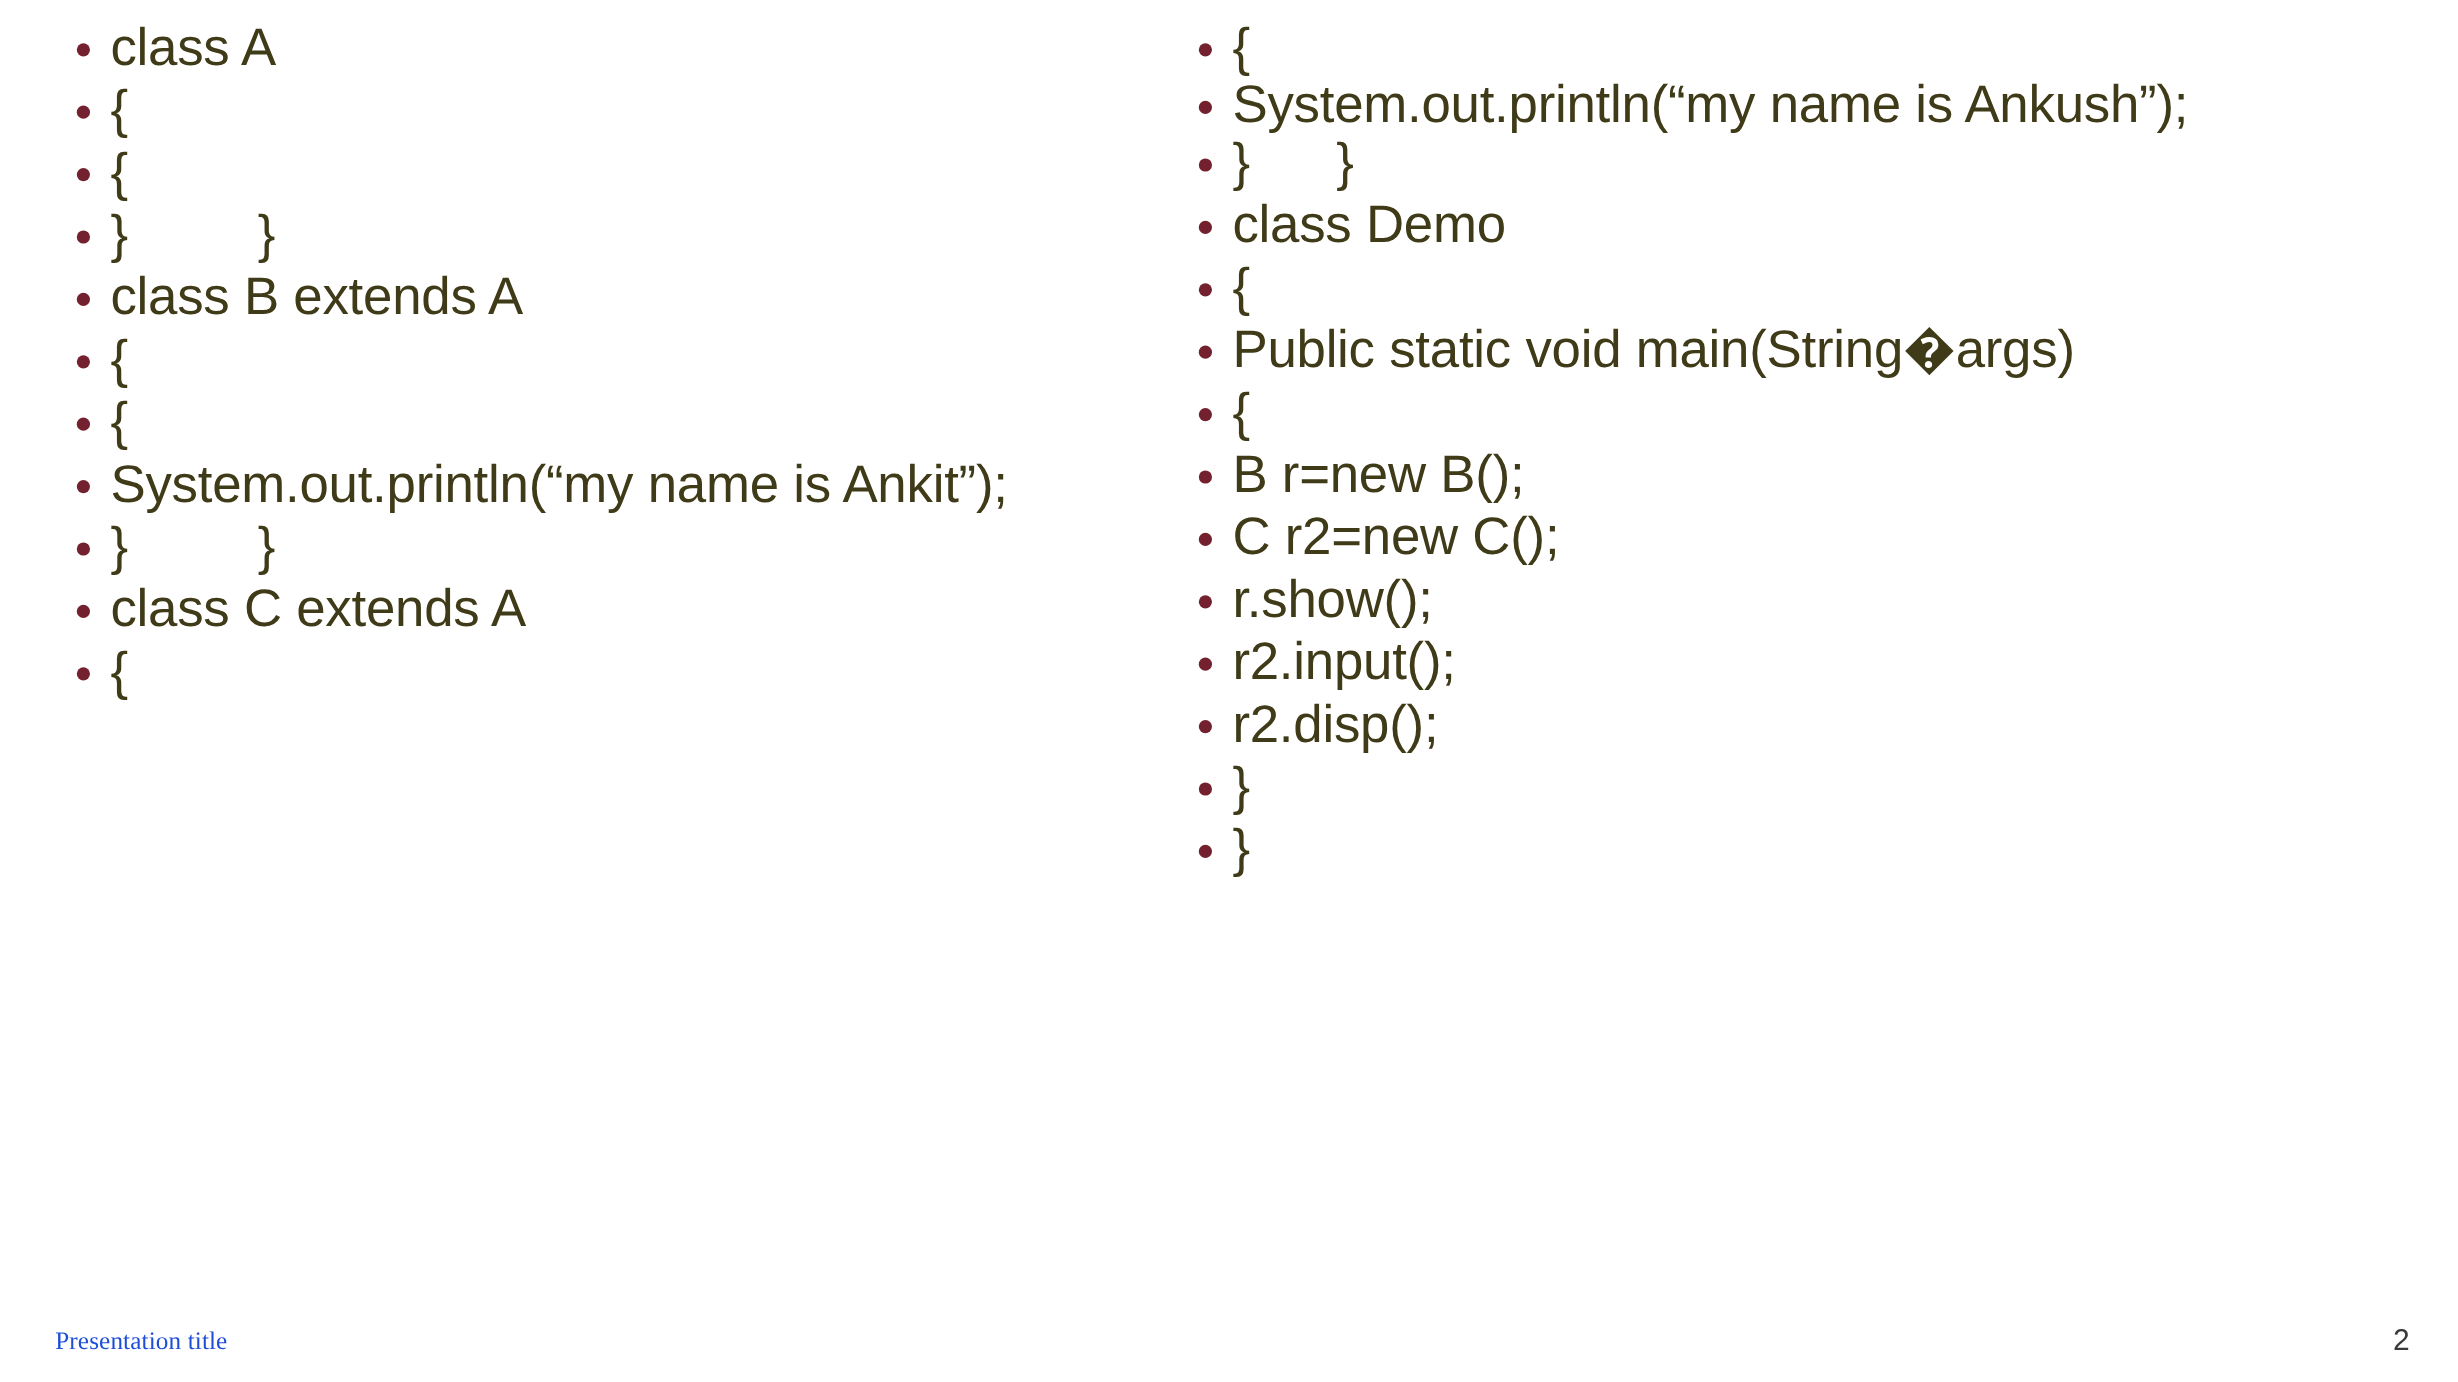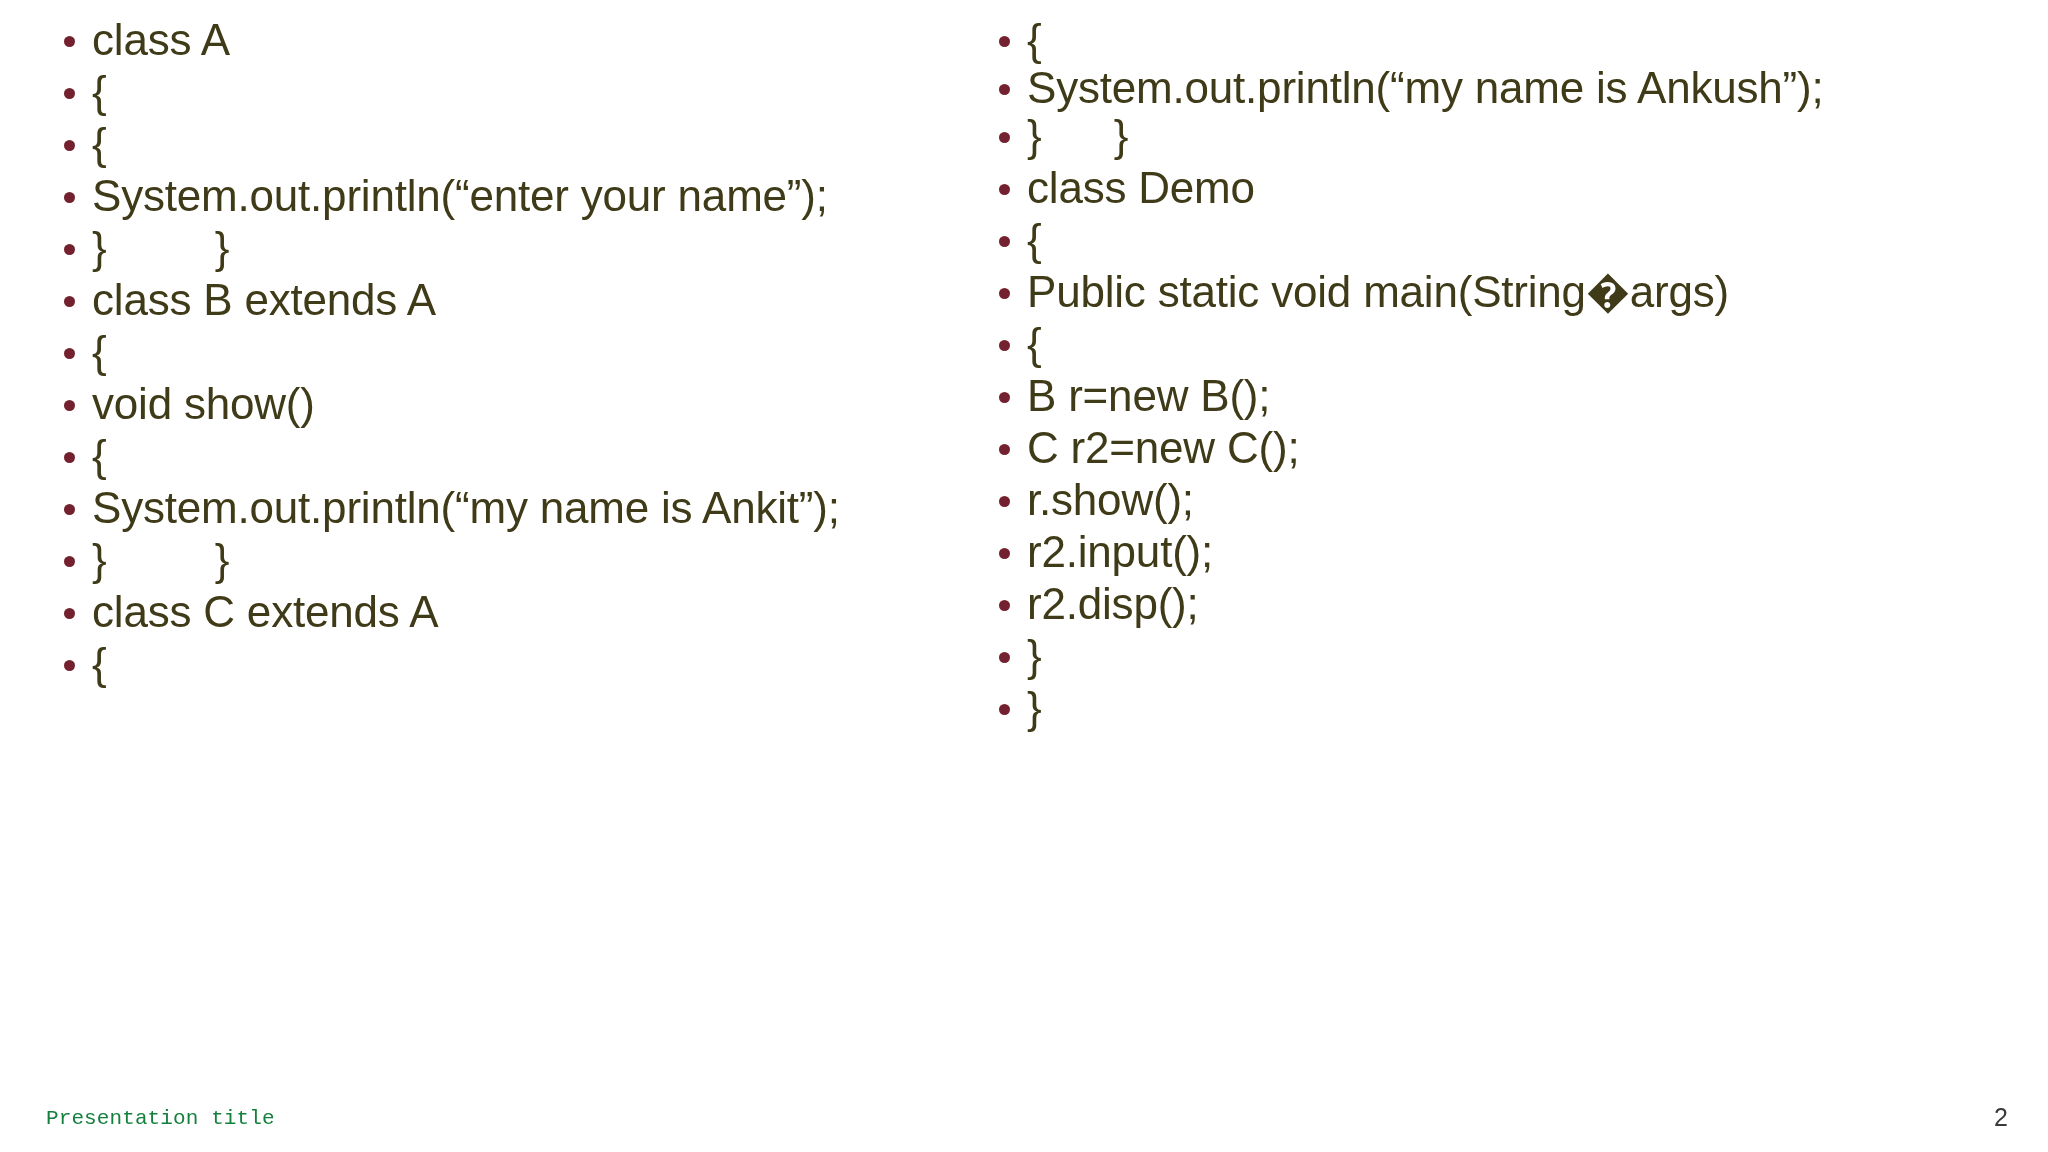--- a/index.html
+++ b/index.html
@@ -94,24 +94,24 @@
     position: absolute;
     left: 0;
     bottom: 0;
     width: 2048px;
     height: 62px;
   }
   .footer-title {
     position: absolute;
     left: 46px;
     bottom: 22px;
-    font-family: Liberation Mono, monospace;
+    font-family: Liberation Serif, serif;
     font-size: 21px;
     font-weight: 300;
-    color: #15803d;
+    color: #1d4ed8;
     letter-spacing: 0.1px;
   }
   .footer-pagenum {
     position: absolute;
     right: 40px;
     bottom: 20px;
     font-family: "Liberation Sans", sans-serif;
     font-size: 25px;
     font-weight: 300;
     color: #3A3A3A;
@@ -122,25 +122,23 @@
 
 <div id="slide">
 
   <div class="columns">
 
     <div class="column left">
       <ul class="bullets">
         <li class="bullet">class A</li>
         <li class="bullet">{</li>
         <li class="bullet">{</li>
-        <li class="bullet">System.out.println(“enter your name”);</li>
         <li class="bullet">}         }</li>
         <li class="bullet">class B extends A</li>
         <li class="bullet">{</li>
-        <li class="bullet">void show()</li>
         <li class="bullet">{</li>
         <li class="bullet">System.out.println(“my name is Ankit”);</li>
         <li class="bullet">}         }</li>
         <li class="bullet">class C extends A</li>
         <li class="bullet">{</li>
       </ul>
     </div>
 
     <div class="column right">
       <ul class="bullets">

